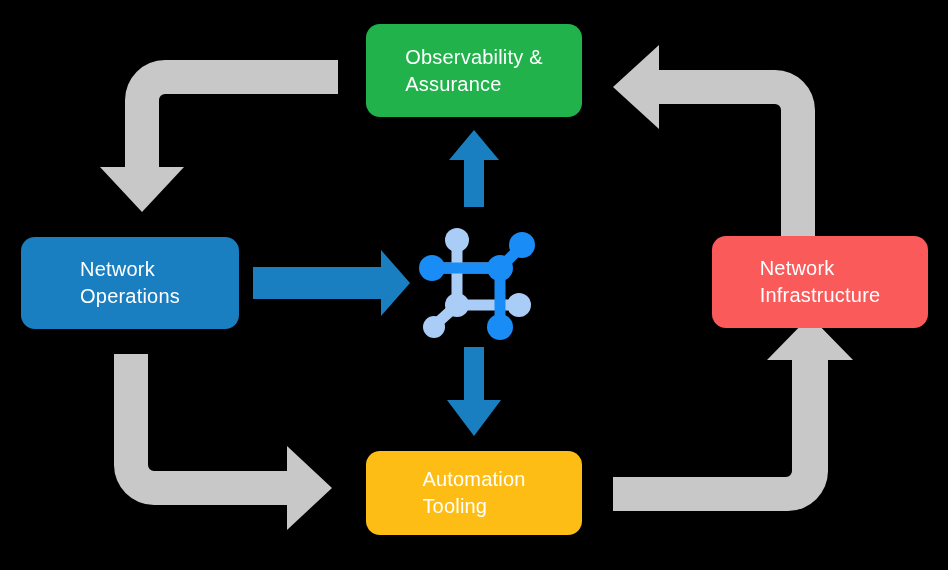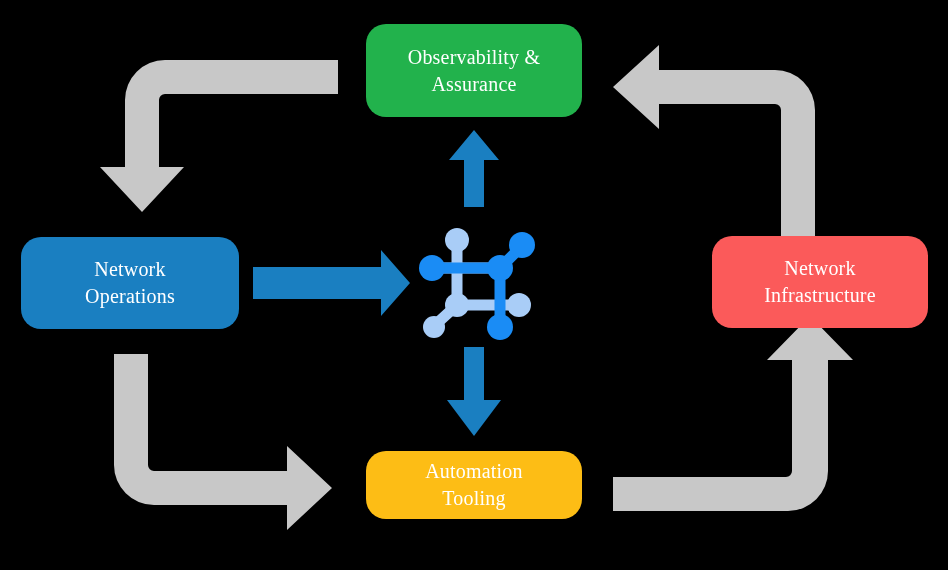--- a/index.html
+++ b/index.html
@@ -13,49 +13,47 @@
   }
   #canvas {
     position: relative;
     width: 948px;
     height: 570px;
     background: #000000;
     overflow: hidden;
   }
   .node-box {
     position: absolute;
-    border-radius: 20px;
+    border-radius: 14px;
     display: flex;
     align-items: center;
     justify-content: center;
-    text-align: center;
     color: #ffffff;
     font-size: 20px;
     line-height: 1.35;
     font-weight: 400;
     letter-spacing: 0.2px;
     box-sizing: border-box;
     padding: 4px 10px;
     white-space: pre-line;
-    font-family: Liberation Serif, serif;
   }
   #box-observability {
     left: 366px;  top: 24px;   width: 216px; height: 93px;
     background: #22b24c;
   }
   #box-network-operations {
     left: 21px;   top: 237px;  width: 218px; height: 92px;
     background: #1a7fc1;
   }
   #box-network-infrastructure {
     left: 712px;  top: 236px;  width: 216px; height: 92px;
     background: #fb5a5a;
   }
   #box-automation-tooling {
-    left: 366px;  top: 451px;  width: 216px; height: 68px;
+    left: 366px;  top: 451px;  width: 216px; height: 84px;
     background: #fdbd15;
   }
   .svg-layer {
     position: absolute;
     left: 0;
     top: 0;
     width: 948px;
     height: 570px;
   }
   .hub-icon {

